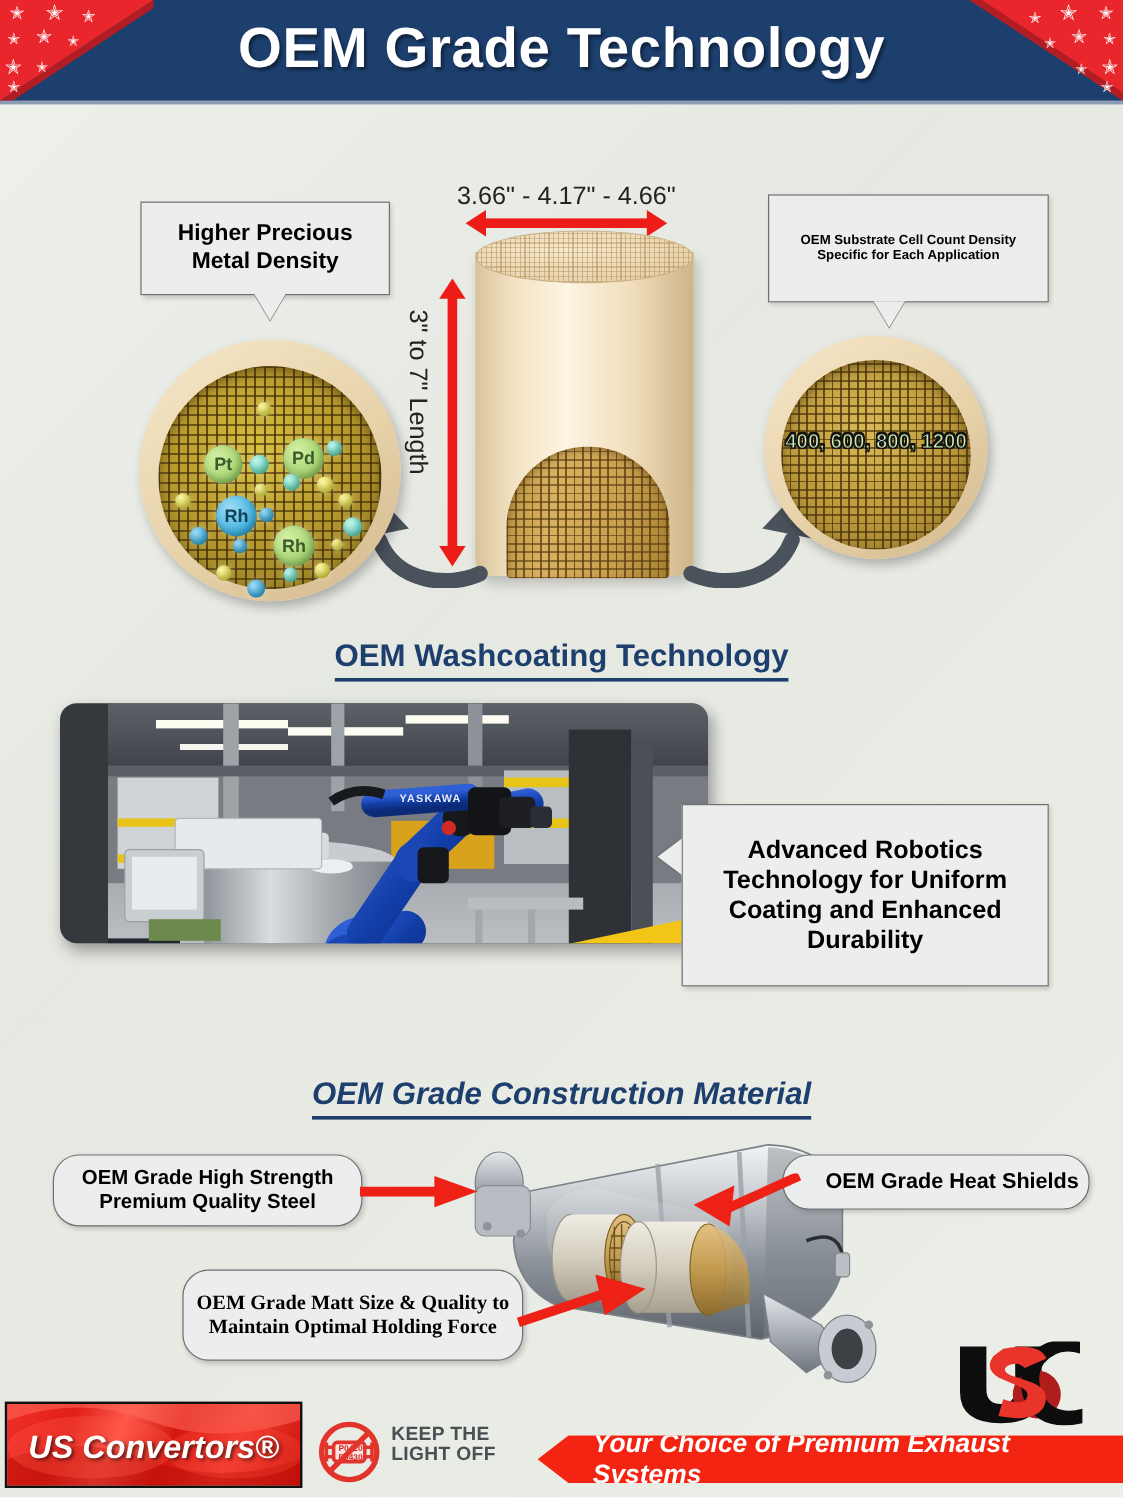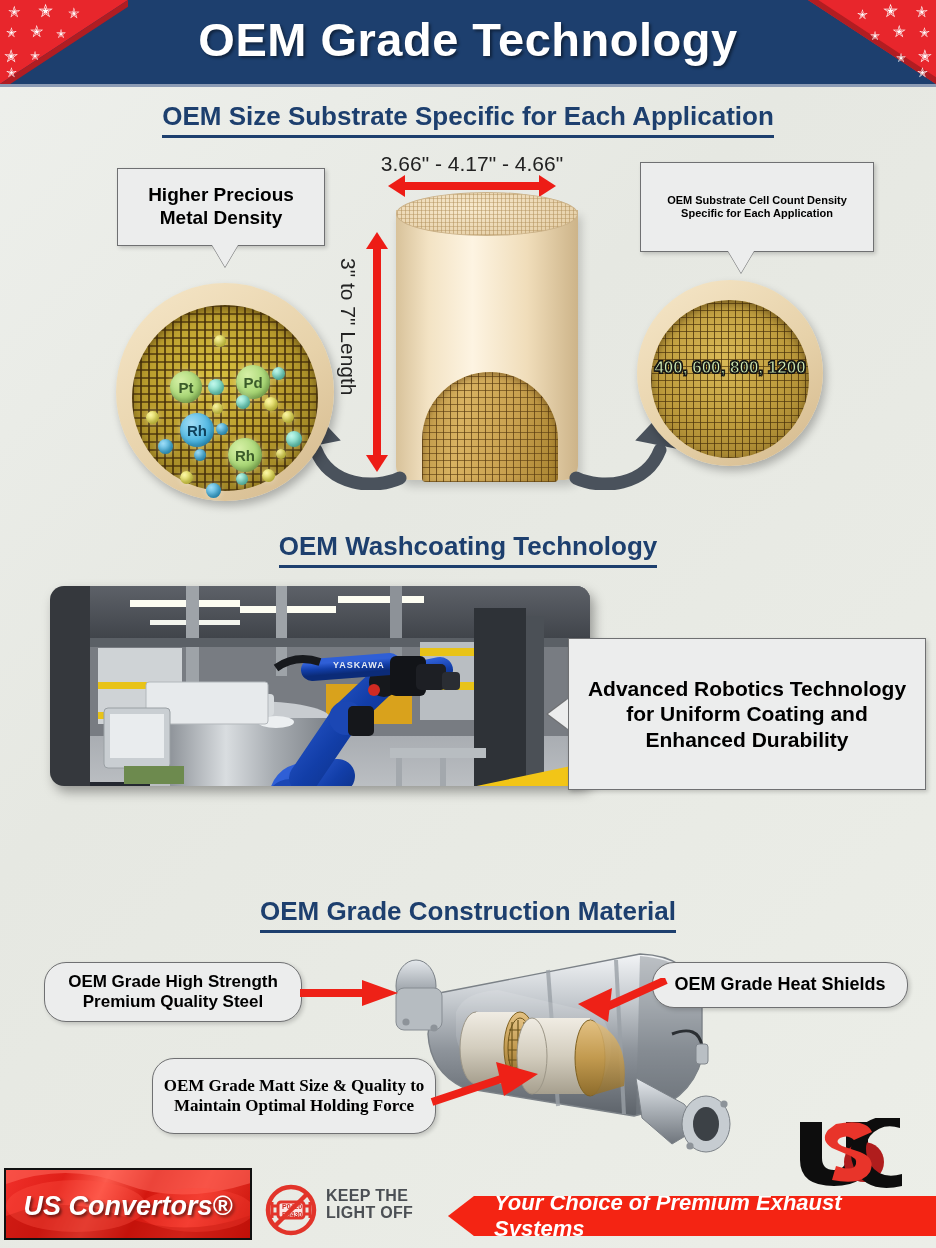--- a/index.html
+++ b/index.html
@@ -120,21 +120,21 @@
     color: #000000;
     font-weight: bold;
     text-align: center;
     display: flex;
     align-items: center;
     justify-content: center;
     box-shadow: 2px 2px 4px rgba(0,0,0,0.18);
     padding: 6px 8px;
     line-height: 1.2;
   }
-  .callout.rounded { border-radius: 22px; }
+  .callout.rounded { border-radius: 22px; justify-content: flex-end; }
   .tail-down {
     position: absolute;
     width: 0; height: 0;
     border-left: 13px solid transparent;
     border-right: 13px solid transparent;
     border-top: 22px solid #eceded;
     filter: drop-shadow(0px 1.5px 0px #6f7072);
   }
   .tail-left {
     position: absolute;
@@ -365,23 +365,20 @@
       <span class="star" style="right:6px;  top:26px; font-size:13px;">✭</span>
       <span class="star" style="right:30px; top:24px; font-size:16px;">✭</span>
       <span class="star" style="right:56px; top:30px; font-size:12px;">✭</span>
       <span class="star" style="right:4px;  top:48px; font-size:17px;">✭</span>
       <span class="star" style="right:30px; top:52px; font-size:12px;">✭</span>
       <span class="star" style="right:8px;  top:66px; font-size:13px;">✭</span>
     </div>
   </div>
   <div class="header-underline"></div>
 
-  <div class="section-heading" style="top:101px;">
-    <span class="hl">OEM Size Substrate Specific for Each Application</span>
-  </div>
 
   <div class="callout" style="left:117px; top:168px; width:208px; height:78px; font-size:19px;">
     <span>Higher Precious Metal Density</span>
   </div>
   <div class="tail-down" style="left:212px; top:245px;"></div>
 
   <div class="callout" style="left:640px; top:162px; width:234px; height:90px; font-size:11px;">
     <span>OEM Substrate Cell Count Density Specific for Each Application</span>
   </div>
   <div class="tail-down" style="left:728px; top:251px;"></div>
@@ -537,26 +534,26 @@
       <rect x="208" y="240" width="48" height="22" rx="3" fill="#b79417"></rect>
       <rect x="170" y="232" width="24" height="30" rx="3" fill="#b79417"></rect>
 
       <polygon points="10,236 150,214 160,248 20,272" fill="#c3c8cc"></polygon>
       <circle cx="110" cy="238" r="8" fill="none" stroke="#9aa0a5" stroke-width="3"></circle>
       <rect x="0" y="196" width="60" height="30" fill="#242830"></rect>
       <rect x="34" y="180" width="60" height="18" fill="#6d8a4e"></rect>
     </svg>
   </div>
 
-  <div class="callout" style="left:568px; top:638px; width:358px; height:152px; font-size:21px;">
+  <div class="callout" style="left:568px; top:670px; width:306px; height:152px; font-size:21px;">
     <span>Advanced Robotics Technology for Uniform Coating and Enhanced Durability</span>
   </div>
   <div class="tail-left" style="left:548px; top:699px;"></div>
 
-  <div class="section-heading" style="top:896px;">
+  <div class="section-heading" style="top:896px;font-style:italic;">
     <span class="hl">OEM Grade Construction Material</span>
   </div>
 
   <svg style="position:absolute; left:372px; top:938px;" width="380" height="220" viewBox="0 0 380 220">
     <defs>
       <linearGradient id="steel" x1="0" y1="0" x2="0" y2="1">
         <stop offset="0" stop-color="#f2f4f6"></stop>
           <stop offset="0.3" stop-color="#c3c8cd"></stop>
         <stop offset="0.6" stop-color="#8d939a"></stop>
           <stop offset="1" stop-color="#5d636a"></stop>

